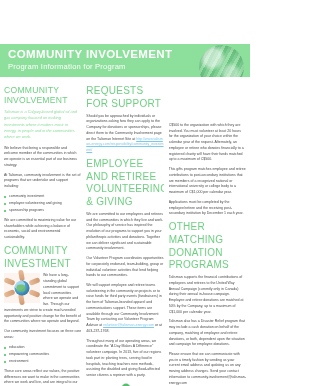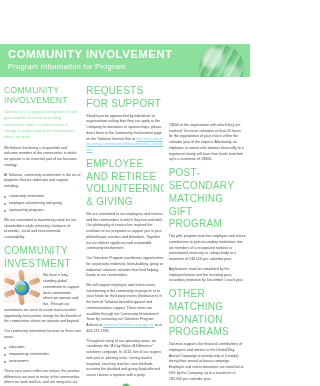--- a/index.html
+++ b/index.html
@@ -275,21 +275,20 @@
         <path d="M39.8 25 q6.2 -11 12.4 0 z" fill="#6ed081"></path>
         <circle cx="57" cy="10" r="3.4" fill="#7fd694"></circle>
         <path d="M51.5 25 q5.5 -9 11 0 z" fill="#7fd694"></path>
       </svg>
 
     </div>
 
     <div class="col third">
       <p class="body">C$500 to the organization with which they are involved. You must volunteer at least 20 hours for the organization of your choice within the calendar year of the request. Alternately, an employee or retiree who donates financially to a registered charity will have their funds matched up to a maximum of C$500.</p>
 
-      <h2 class="sec">POST-SECONDARY MATCHING GIFT PROGRAM</h2>
       <p class="body">This gifts program matches employee and retiree contributions to post-secondary institutions that are members of a recognized national or international university or college body to a maximum of C$1,000 per calendar year.</p>
       <p class="body">Applications must be completed by the employee/retiree and the receiving post-secondary institution by December 1 each year.</p>
 
       <h2 class="sec">OTHER MATCHING DONATION PROGRAMS</h2>
       <p class="body">Talisman supports the financial contributions of employees and retirees to the United Way Annual Campaign (currently only in Canada) during their annual in-house campaign. Employee and retiree donations are matched at 50% by the Company, up to a maximum of C$1,000 per calendar year.</p>
       <p class="body">Talisman also has a Disaster Relief program that may include a cash donation on behalf of the company, matching of employee and retiree donations, or both, dependent upon the situation and campaign for employee donations.</p>
 
       <p class="body">Please ensure that we can communicate with you in a timely fashion by sending us your current email address and updating us on any moving address changes. Send your contact information to community.involvement@talisman-energy.com</p>
     </div>
 

